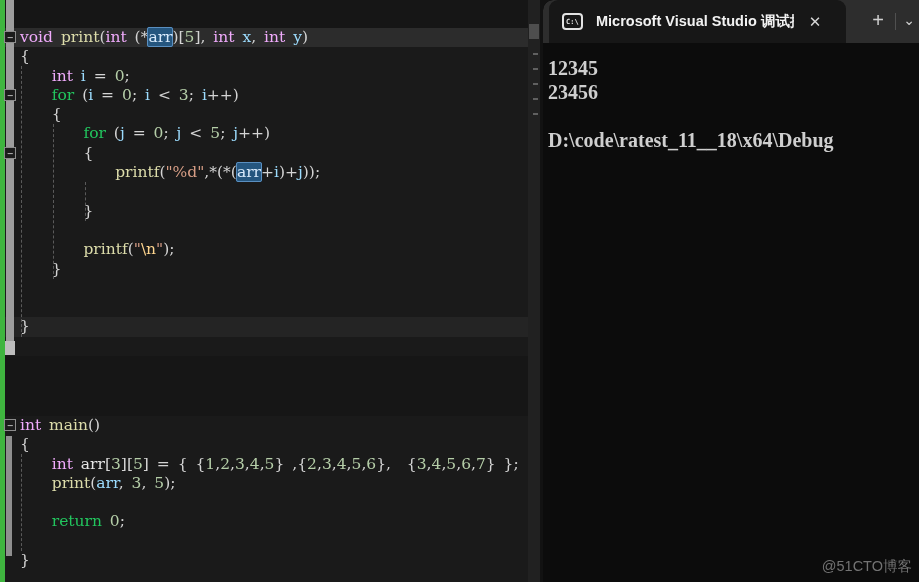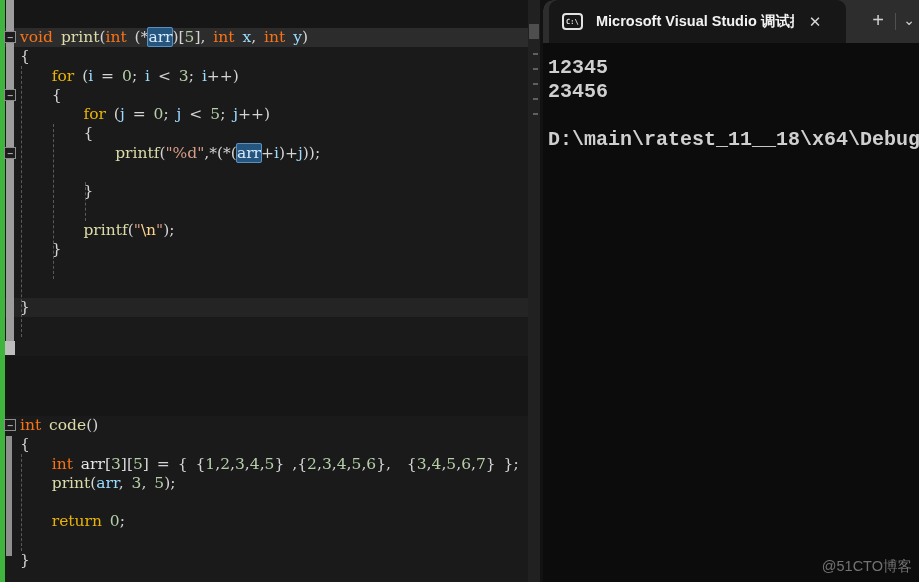--- a/index.html
+++ b/index.html
@@ -6,22 +6,22 @@
   
   .editor{position:absolute;left:0;top:0;width:540px;height:582px;background:#1a1a1a;overflow:hidden;}
   .top-strip{position:absolute;left:0;top:0;width:540px;height:28px;background:#161616;}
   .seam{position:absolute;left:0;top:356px;width:540px;height:60px;background:#161616;}
   .code-block{position:absolute;left:0;width:528px;font-family:"DejaVu Serif","Liberation Serif",serif;font-size:15.5px;word-spacing:3px;}
   .cb1{top:28px;}
   .cb2{top:416px;}
   .cl{height:19.3px;line-height:19.3px;white-space:pre;padding-left:20px;width:508px;}
   .current-line{background:#2c2c2c;}
   .scroll-band{background:#242424;}
-  .t-kw{color:#f97316}
-  .t-ctrl{color:#eab308}
+  .t-kw{color:#f0abfc}
+  .t-ctrl{color:#22c55e}
   .t-fn{color:#dcdcaa}
   .t-var{color:#9cdcfe}
   .t-var2{color:#e6e6e6}
   .t-num{color:#b5cea8}
   .t-str{color:#d69d85}
   .t-esc{color:#ffd68f}
   .t-pun{color:#d4d4d4}
   .t-pln{color:#d4d4d4}
   .t-hl{color:#d8eafc;background:#25567f;border:1px solid #5a8fc0;border-radius:2px;margin:-1px;}
   
@@ -39,54 +39,55 @@
   .terminal{position:absolute;left:543px;top:0;width:376px;height:582px;background:#0c0c0c;border-radius:10px 0 0 0;overflow:hidden;}
   .titlebar{position:absolute;left:0;top:0;width:376px;height:43px;background:#2d2d2d;border-radius:10px 0 0 0;}
   .tab{position:absolute;left:6px;top:0;width:297px;height:43px;background:#171717;border-radius:9px 9px 0 0;display:flex;align-items:center;}
   .cmd-icon{margin-left:13px;width:21px;height:17px;border:2px solid #e3e3e3;border-radius:4px;color:#e3e3e3;font:bold 7px/14px "DejaVu Sans Mono",monospace;padding-left:2px;box-sizing:border-box;flex:none;}
   .tab-title{margin-left:13px;width:198px;overflow:hidden;white-space:nowrap;color:#f2f2f2;font:bold 14.5px/43px "Liberation Sans","DejaVu Sans",sans-serif;flex:none;}
   .tab-close{margin-left:6px;width:30px;text-align:center;color:#d6d6d6;font:15px/43px "Liberation Sans",sans-serif;cursor:pointer;flex:none;}
   .newtab-btn{position:absolute;left:318px;top:0;width:34px;height:43px;text-align:center;color:#d0d0d0;font:300 20px/41px "Liberation Sans",sans-serif;}
   .bar-divider{position:absolute;left:352px;top:13px;width:1px;height:17px;background:#505050;}
   .dropdown-btn{position:absolute;left:356px;top:0;width:20px;height:43px;text-align:center;color:#d0d0d0;font:14px/40px "Liberation Sans",sans-serif;}
   .console{position:absolute;left:0;top:43px;width:376px;height:539px;padding:13px 0 0 5px;box-sizing:border-box;overflow:hidden;}
-  .con-line{height:24px;line-height:24px;white-space:pre;overflow:hidden;color:#cfcfcf;font-family:Liberation Mono, monospace;font-size:20px;font-weight:700;}
+  .con-line{height:24px;line-height:24px;white-space:pre;overflow:hidden;color:#cfcfcf;font-family:Liberation Serif, serif;font-size:20px;font-weight:700;}
   .watermark{position:absolute;right:7px;bottom:6px;color:#737373;font:14.5px "Liberation Sans","DejaVu Sans",sans-serif;}
 </style>
 </head>
 <body>
 
 <div class="editor">
   <div class="top-strip"></div>
   <div class="seam"></div>
 
   <div class="guide" style="left:21px;top:66px;height:271px;"></div>
   <div class="guide" style="left:53px;top:124px;height:155px;"></div>
   <div class="guide" style="left:85px;top:182px;height:39px;"></div>
   <div class="guide" style="left:21px;top:454px;height:97px;"></div>
 
   <div class="code-block cb1">
       <div class="cl current-line"><span class="t-kw">void</span><span class="t-pln"> </span><span class="t-fn">print</span><span class="t-pun">(</span><span class="t-kw">int</span><span class="t-pln"> </span><span class="t-pun">(*</span><span class="t-hl">arr</span><span class="t-pun">)[</span><span class="t-num">5</span><span class="t-pun">], </span><span class="t-kw">int</span><span class="t-pln"> </span><span class="t-var">x</span><span class="t-pun">, </span><span class="t-kw">int</span><span class="t-pln"> </span><span class="t-var">y</span><span class="t-pun">)</span></div>
       <div class="cl"><span class="t-pun">{</span></div>
+      <div class="cl"><span class="t-pln">    </span><span class="t-kw">int</span><span class="t-pln"> </span><span class="t-var">i</span><span class="t-pun"> = </span><span class="t-num">0</span><span class="t-pun">;</span></div>
       <div class="cl"><span class="t-pln">    </span><span class="t-ctrl">for</span><span class="t-pln"> </span><span class="t-pun">(</span><span class="t-var">i</span><span class="t-pun"> = </span><span class="t-num">0</span><span class="t-pun">; </span><span class="t-var">i</span><span class="t-pun"> &lt; </span><span class="t-num">3</span><span class="t-pun">; </span><span class="t-var">i</span><span class="t-pun">++)</span></div>
       <div class="cl"><span class="t-pln">    </span><span class="t-pun">{</span></div>
       <div class="cl"><span class="t-pln">        </span><span class="t-ctrl">for</span><span class="t-pln"> </span><span class="t-pun">(</span><span class="t-var">j</span><span class="t-pun"> = </span><span class="t-num">0</span><span class="t-pun">; </span><span class="t-var">j</span><span class="t-pun"> &lt; </span><span class="t-num">5</span><span class="t-pun">; </span><span class="t-var">j</span><span class="t-pun">++)</span></div>
       <div class="cl"><span class="t-pln">        </span><span class="t-pun">{</span></div>
       <div class="cl"><span class="t-pln">            </span><span class="t-fn">printf</span><span class="t-pun">(</span><span class="t-str">"%d"</span><span class="t-pun">,*(*(</span><span class="t-hl">arr</span><span class="t-pun">+</span><span class="t-var">i</span><span class="t-pun">)+</span><span class="t-var">j</span><span class="t-pun">));</span></div>
       <div class="cl"></div>
       <div class="cl"><span class="t-pln">        </span><span class="t-pun">}</span></div>
       <div class="cl"></div>
       <div class="cl"><span class="t-pln">        </span><span class="t-fn">printf</span><span class="t-pun">(</span><span class="t-str">"</span><span class="t-esc">\n</span><span class="t-str">"</span><span class="t-pun">);</span></div>
       <div class="cl"><span class="t-pln">    </span><span class="t-pun">}</span></div>
       <div class="cl"></div>
       <div class="cl"></div>
       <div class="cl scroll-band"><span class="t-pun">}</span></div>
     </div>
   <div class="code-block cb2">
-      <div class="cl"><span class="t-kw">int</span><span class="t-pln"> </span><span class="t-fn">code</span><span class="t-pun">()</span></div>
+      <div class="cl"><span class="t-kw">int</span><span class="t-pln"> </span><span class="t-fn">main</span><span class="t-pun">()</span></div>
       <div class="cl"><span class="t-pun">{</span></div>
       <div class="cl"><span class="t-pln">    </span><span class="t-kw">int</span><span class="t-pln"> </span><span class="t-var2">arr</span><span class="t-pun">[</span><span class="t-num">3</span><span class="t-pun">][</span><span class="t-num">5</span><span class="t-pun">] = { {</span><span class="t-num">1</span><span class="t-pun">,</span><span class="t-num">2</span><span class="t-pun">,</span><span class="t-num">3</span><span class="t-pun">,</span><span class="t-num">4</span><span class="t-pun">,</span><span class="t-num">5</span><span class="t-pun">} ,{</span><span class="t-num">2</span><span class="t-pun">,</span><span class="t-num">3</span><span class="t-pun">,</span><span class="t-num">4</span><span class="t-pun">,</span><span class="t-num">5</span><span class="t-pun">,</span><span class="t-num">6</span><span class="t-pun">},  {</span><span class="t-num">3</span><span class="t-pun">,</span><span class="t-num">4</span><span class="t-pun">,</span><span class="t-num">5</span><span class="t-pun">,</span><span class="t-num">6</span><span class="t-pun">,</span><span class="t-num">7</span><span class="t-pun">} };</span></div>
       <div class="cl"><span class="t-pln">    </span><span class="t-fn">print</span><span class="t-pun">(</span><span class="t-var">arr</span><span class="t-pun">, </span><span class="t-num">3</span><span class="t-pun">, </span><span class="t-num">5</span><span class="t-pun">);</span></div>
       <div class="cl"></div>
       <div class="cl"><span class="t-pln">    </span><span class="t-ctrl">return</span><span class="t-pln"> </span><span class="t-num">0</span><span class="t-pun">;</span></div>
       <div class="cl"></div>
       <div class="cl"><span class="t-pun">}</span></div>
     </div>
 
   <div class="green-bar"></div>
@@ -116,16 +117,16 @@
       <span class="tab-close">✕</span>
     </div>
     <div class="newtab-btn">+</div>
     <div class="bar-divider"></div>
     <div class="dropdown-btn">⌄</div>
   </div>
   <div class="console">
       <div class="con-line">12345</div>
       <div class="con-line">23456</div>
       <div class="con-line"></div>
-      <div class="con-line">D:\main\ratest_11__18\x64\Debug</div>
+      <div class="con-line">D:\code\ratest_11__18\x64\Debug</div>
     </div>
   <div class="watermark">@51CTO博客</div>
 </div>
 
 </body></html>

